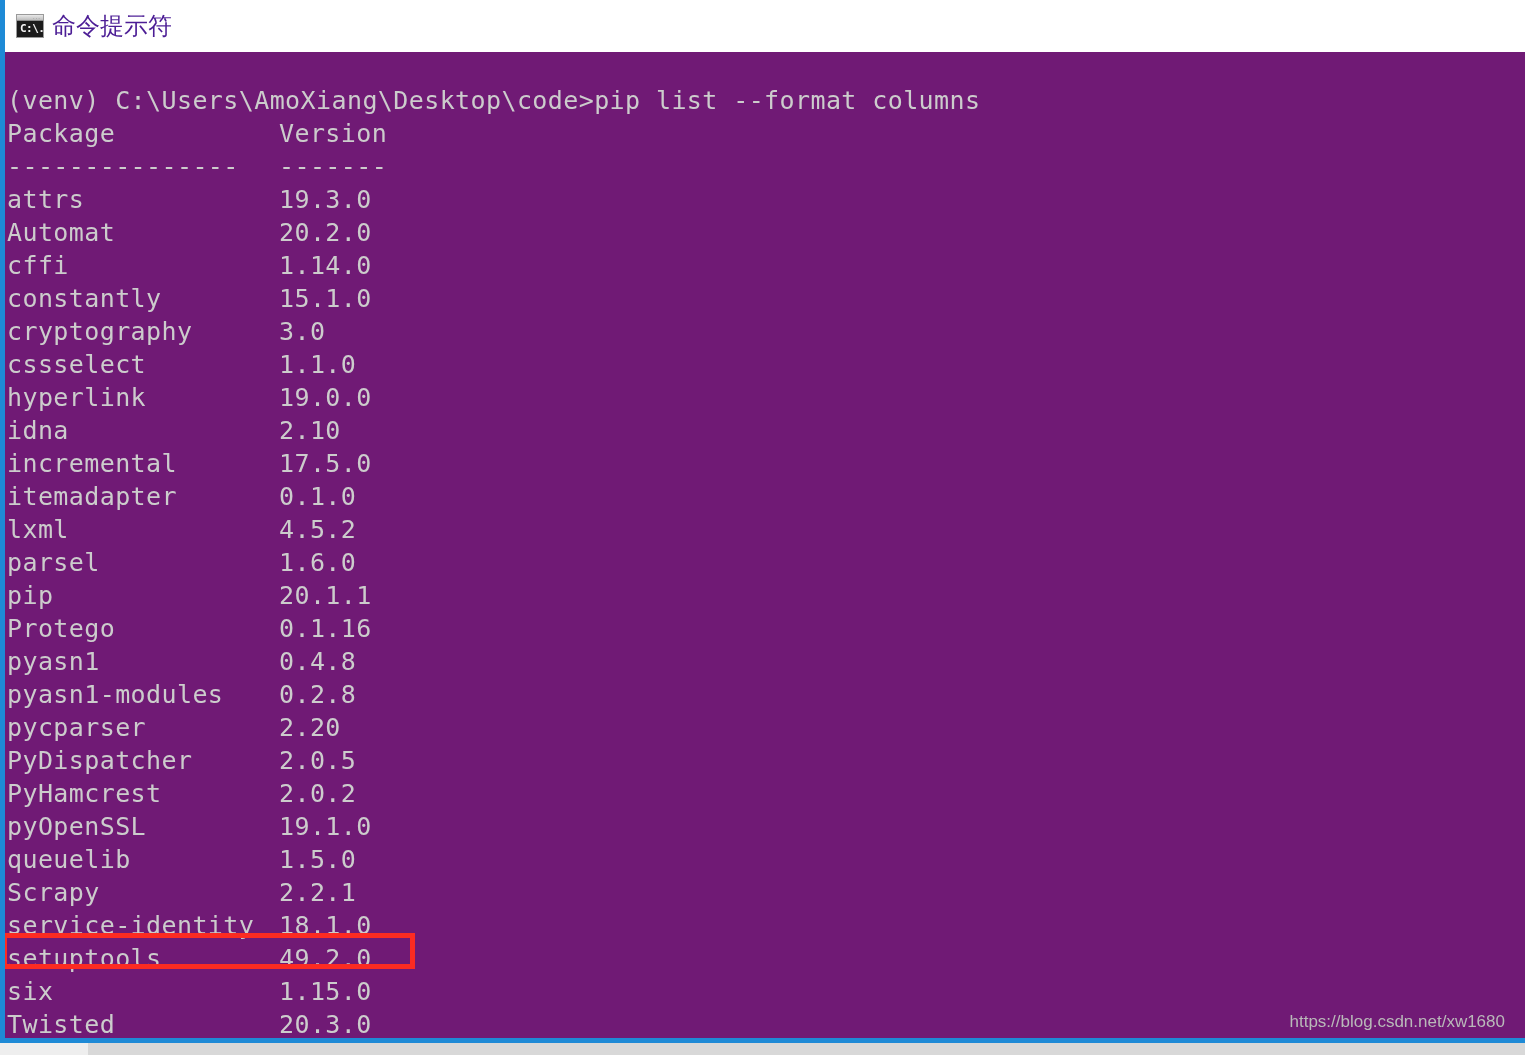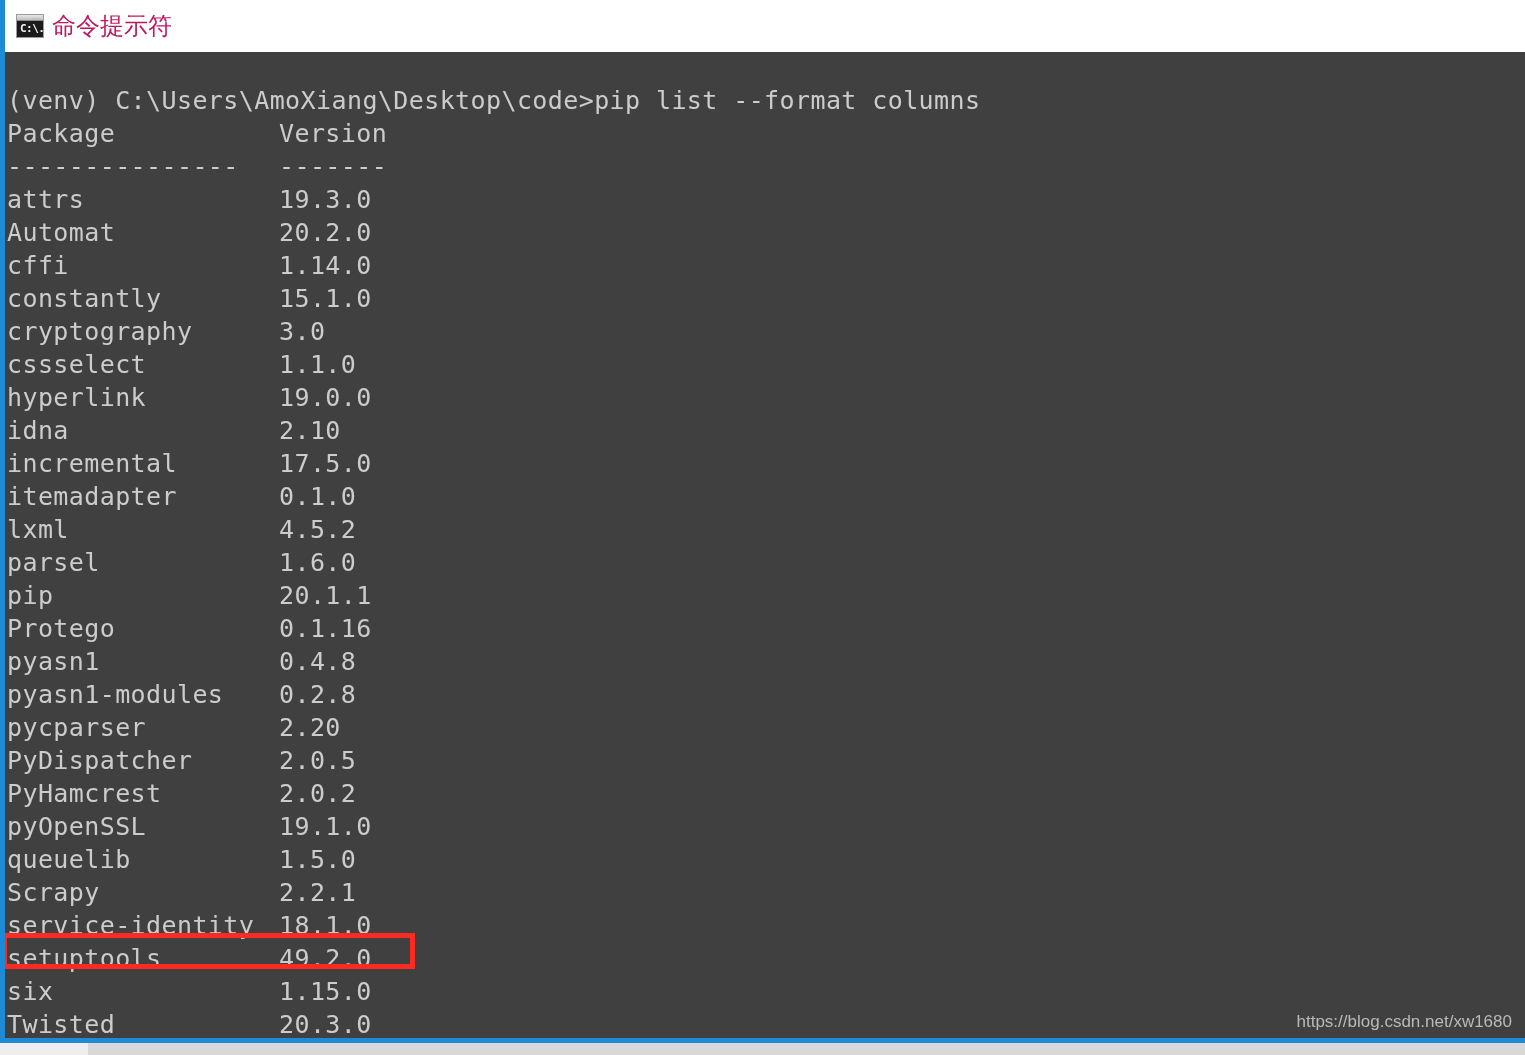--- a/index.html
+++ b/index.html
@@ -71,30 +71,30 @@
     color: #f2f2f2;
     font-family: "DejaVu Sans Mono", monospace;
     font-size: 11px;
     font-weight: bold;
     line-height: 12px;
     letter-spacing: -0.5px;
   }
   #title-text {
     font-family: "DejaVu Sans", sans-serif;
     font-size: 24px;
-    color: #be185d;
+    color: #4c1d95;
     line-height: 28px;
     white-space: nowrap;
   }
 
   
   #terminal {
     position: relative;
     height: 986px;
-    background: #404040;
+    background: #701a75;
     overflow: hidden;
   }
   #console-text {
     position: absolute;
     left: 0;
     top: 0;
     padding: 32px 0 0 2px;
     margin: 0;
     font-family: "DejaVu Sans Mono", "Liberation Mono", monospace;
     font-size: 25px;
@@ -118,21 +118,21 @@
     top: 881px;
     width: 413px;
     height: 36px;
     border: 5px solid #fc2b22;
     pointer-events: none;
   }
 
   
   #watermark {
     position: absolute;
-    right: 13px;
+    right: 20px;
     bottom: 6px;
     font-family: "Liberation Sans", sans-serif;
     font-size: 17px;
     color: #b9b9b9;
     white-space: nowrap;
   }
 
   
   #desktop-strip {
     position: absolute;

